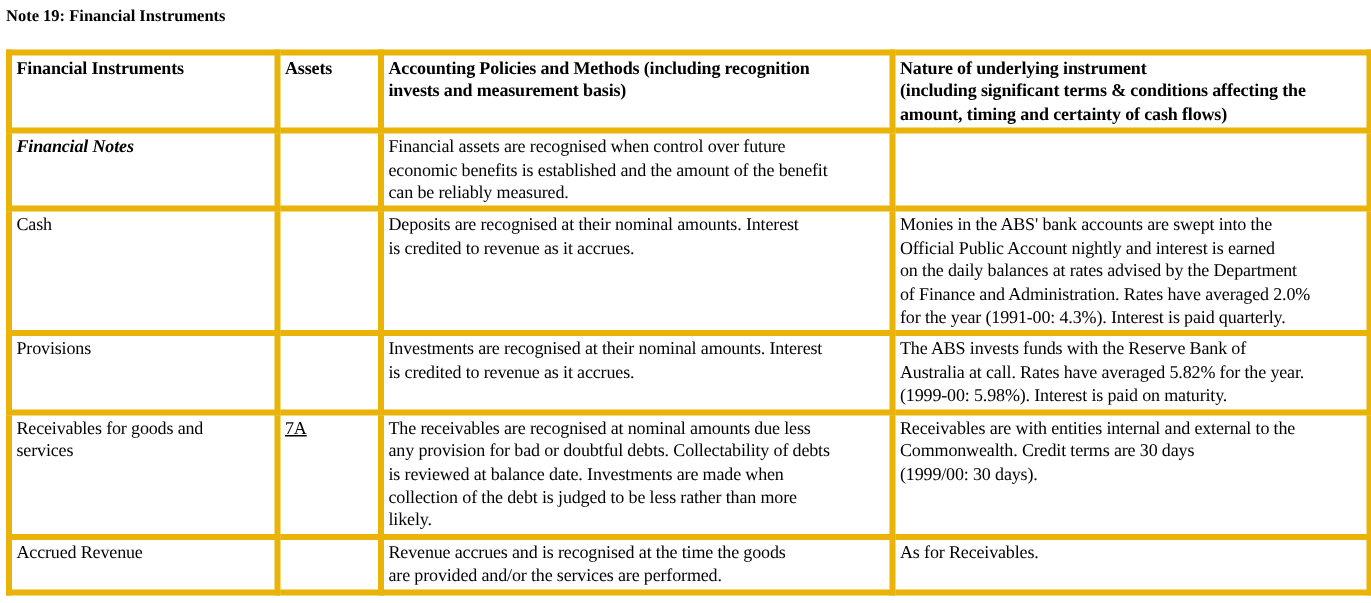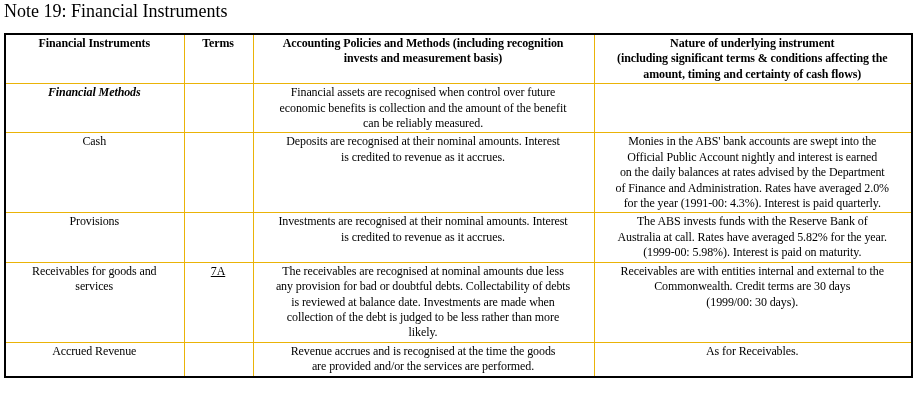--- a/index.html
+++ b/index.html
@@ -10,40 +10,40 @@
     color: #000000;
     font-family: "Liberation Serif", "DejaVu Serif", serif;
     overflow: hidden;
   }
   .page {
     width: 914px;
     height: 402px;
     padding: 4px 0 0 4px;
   }
   .doc-title {
-    font-size: 18px;
-    font-weight: normal;
+    font-size: 11px;
+    font-weight: bold;
     line-height: 15px;
   }
   .doc-subtitle {
     font-size: 12.5px;
     line-height: 15px;
     margin-top: 21px;
   }
   table.fin-table {
     margin-top: 14px;
     border-collapse: collapse;
     table-layout: fixed;
     width: 907px;
     border: 2px solid #000000;
   }
   .fin-table th, .fin-table td {
-    border: 1px solid #eab308;
+    border: 4px solid #eab308;
     vertical-align: top;
-    text-align: center;
+    text-align: left;
     font-size: 12px;
     line-height: 15.4px;
     letter-spacing: -0.1px;
     padding: 1px 4px 1px 3px;
     white-space: pre-line;
     overflow: hidden;
   }
   .fin-table th { font-weight: bold; }
   .col-instrument { width: 179px; }
   .col-notes      { width: 69px; }
@@ -68,34 +68,34 @@
   <table class="fin-table">
     <colgroup>
       <col class="col-instrument">
       <col class="col-notes">
       <col class="col-policy">
       <col class="col-nature">
     </colgroup>
     <thead>
       <tr class="hdr">
         <th>Financial Instruments</th>
-        <th>Terms</th>
+        <th>Assets</th>
         <th>Accounting Policies and Methods (including recognition
 invests and measurement basis)</th>
         <th>Nature of underlying instrument
 (including significant terms &amp; conditions affecting the
 amount, timing and certainty of cash flows)</th>
       </tr>
     </thead>
     <tbody>
       <tr class="r0">
-        <td class="emph">Financial Methods</td>
+        <td class="emph">Financial Notes</td>
         <td class="cell-notes"></td>
         <td>Financial assets are recognised when control over future
-economic benefits is collection and the amount of the benefit
+economic benefits is established and the amount of the benefit
 can be reliably measured.</td>
         <td></td>
       </tr>
       <tr class="r1">
         <td>Cash</td>
         <td class="cell-notes"></td>
         <td>Deposits are recognised at their nominal amounts. Interest
 is credited to revenue as it accrues.</td>
         <td>Monies in the ABS' bank accounts are swept into the
 Official Public Account nightly and interest is earned

